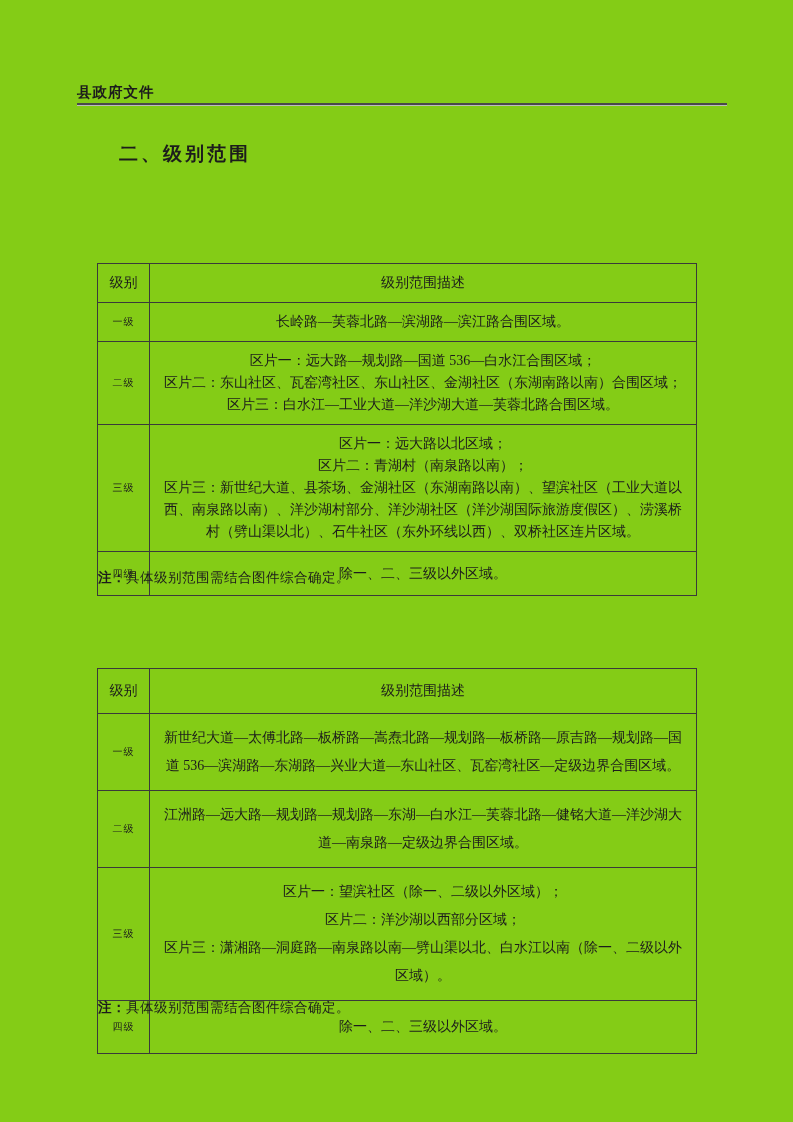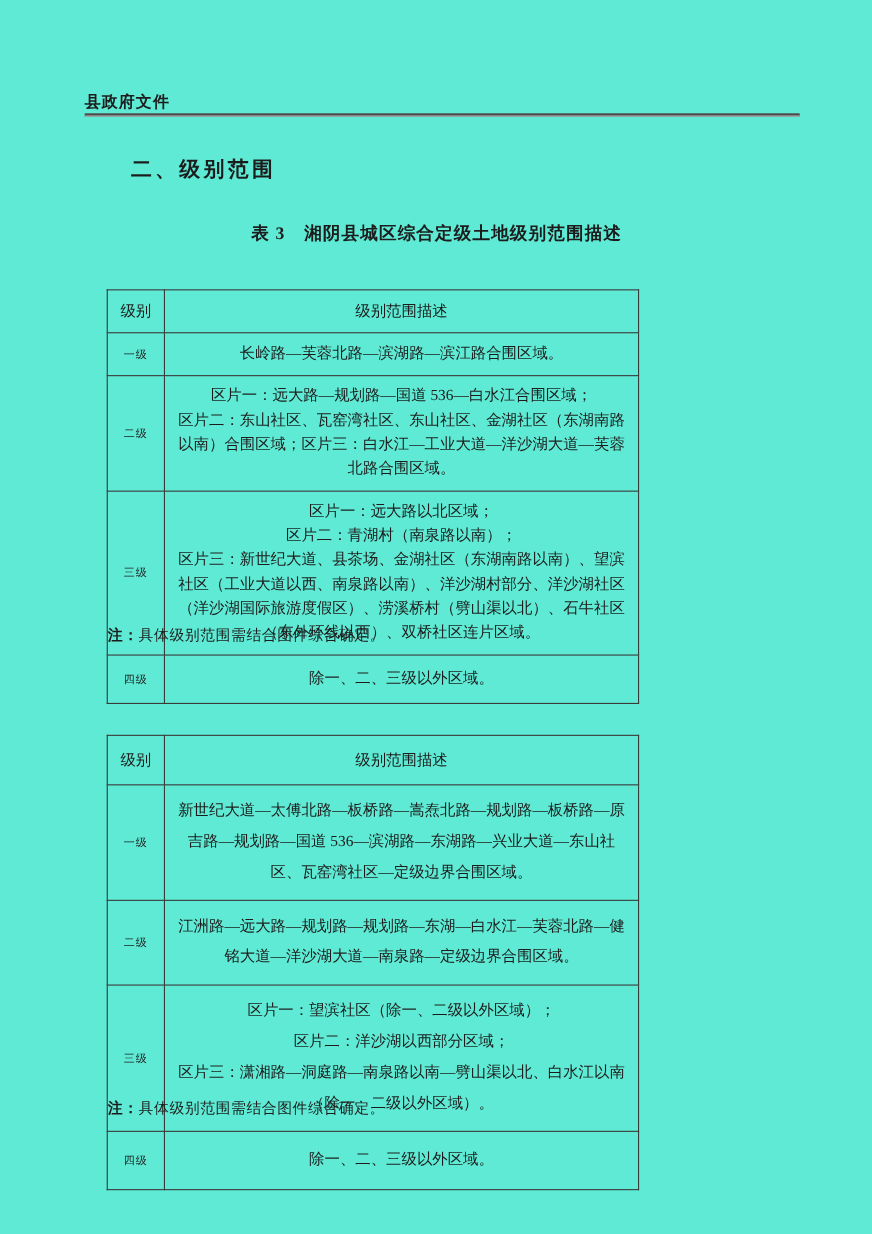--- a/index.html
+++ b/index.html
@@ -1,21 +1,21 @@
 <!DOCTYPE html>
 <html><head>
 <meta charset="utf-8">
 <style>
   html, body { margin: 0; padding: 0; background: #e8e8e8; }
   .page {
     position: relative;
     width: 793px;
     height: 1122px;
     margin: 0 auto;
-    background: #5eead4;
+    background: #84cc16;
     overflow: hidden;
     color: #1c1c1c;
     font-family: "Liberation Serif", serif;
   }
   .doc-header {
     position: absolute;
     left: 77px;
     top: 83px;
     font-family: "Liberation Sans", sans-serif;
     font-size: 14.5px;
@@ -49,21 +49,21 @@
     font-size: 16px;
     font-weight: 700;
     letter-spacing: 1px;
   }
   #t3-title { top: 202px; }
   #t4-title { top: 613px; }
 
   .lvl-table {
     position: absolute;
     left: 97px;
-    width: 484px;
+    width: 600px;
     border-collapse: collapse;
     table-layout: fixed;
   }
   #table3 { top: 263px; }
   #table4 { top: 668px; }
 
   .lvl-table th, .lvl-table td {
     border: 1px solid #3a3a3a;
     vertical-align: middle;
   }
@@ -108,21 +108,20 @@
 </head>
 <body>
 
 <div class="page">
 
   <div class="doc-header">县政府文件</div>
   <div class="header-rule"></div>
 
   <div class="section-heading">二、级别范围</div>
 
-  <div class="table-title" id="t3-title">表 3　湘阴县城区综合定级土地级别范围描述</div>
 
   <table class="lvl-table" id="table3">
     <colgroup>
         <col class="col-level">
         <col>
       </colgroup>
     <thead>
       <tr>
         <th>级别</th>
         <th>级别范围描述</th>

